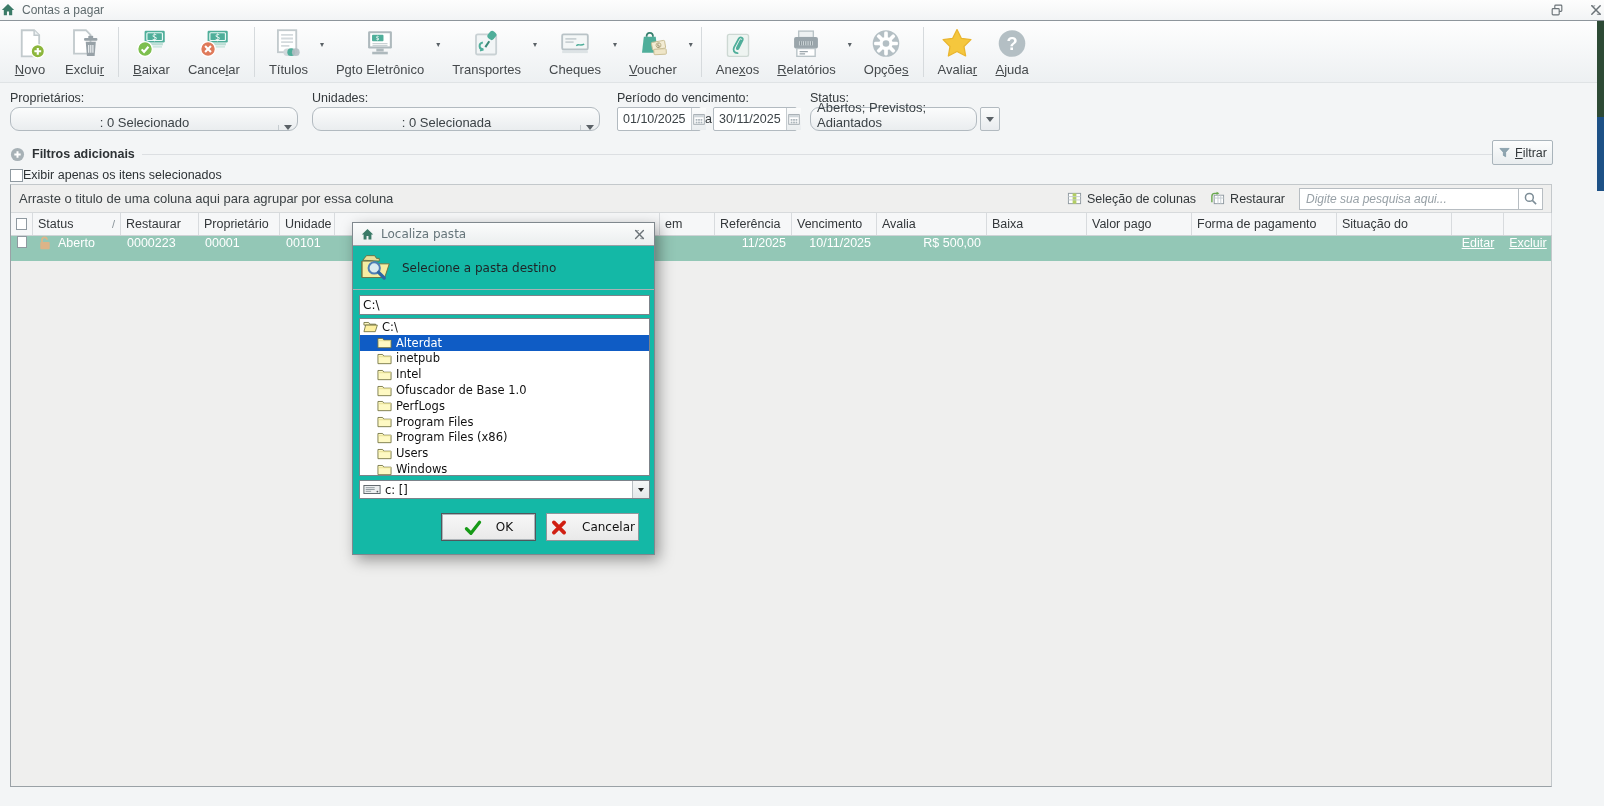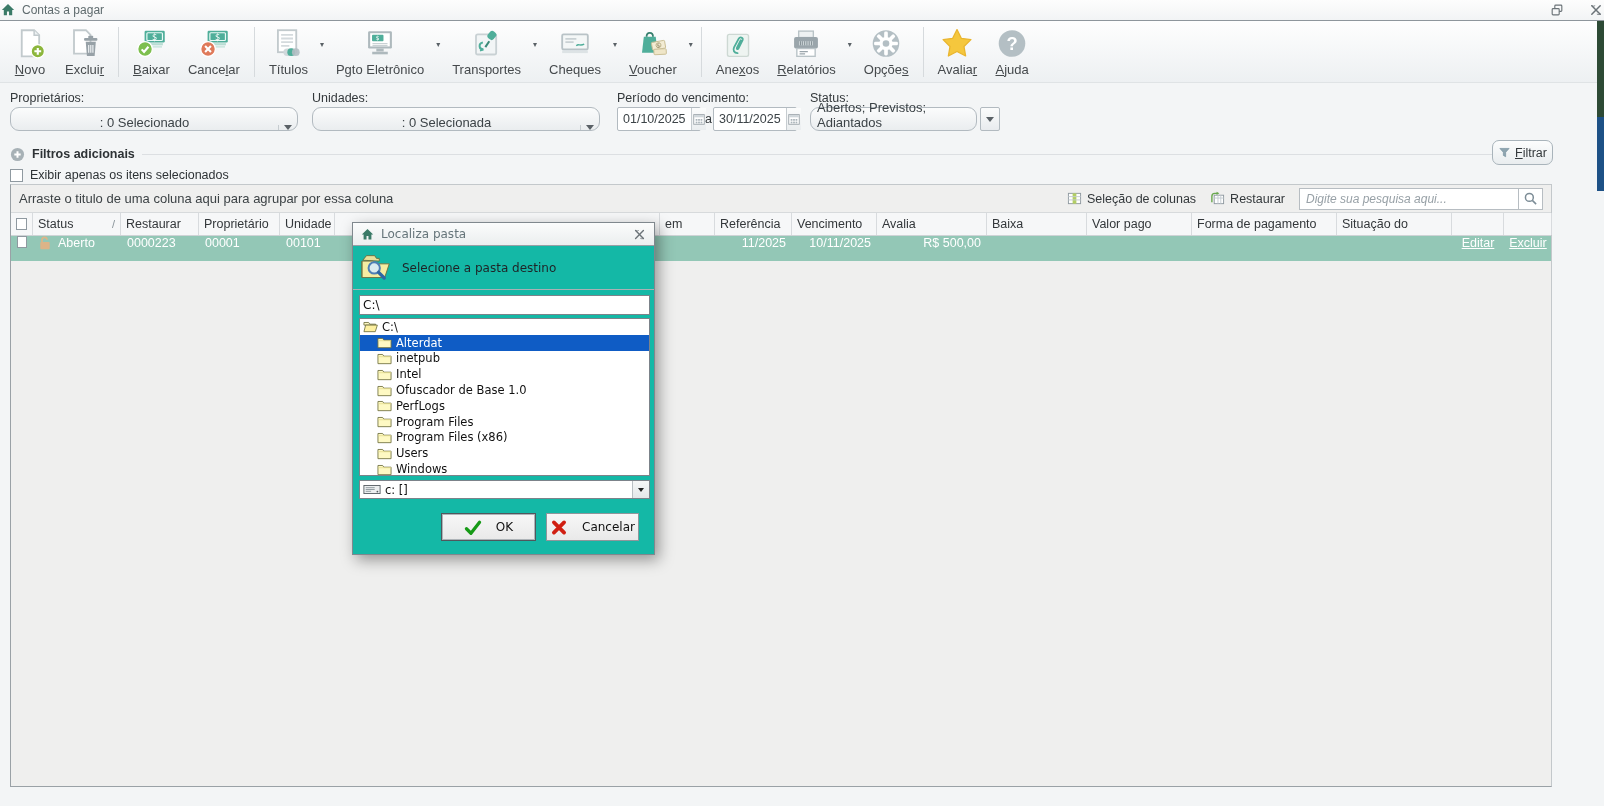--- a/index.html
+++ b/index.html
@@ -70,27 +70,27 @@
     background:linear-gradient(#fbfcfc,#e8ebee); display:flex; align-items:center; justify-content:center; cursor:pointer;
   }
 
   
   #adic-bar { position:absolute; left:10px; top:144px; right:60px; height:20px; display:flex; align-items:center; gap:7px; }
   #adic-bar .icn { width:15px; height:15px; cursor:pointer; }
   #adic-bar .cap { font-size:12.5px; font-weight:bold; color:#2d3235; white-space:nowrap; }
   #adic-bar .rule { flex:1; height:1px; background:#dcdfe2; }
   #btn-filtrar {
     position:absolute; left:1492px; top:140px; width:61px; height:25px;
-    border:1px solid #a9b4bb; border-radius:7px; background:linear-gradient(#fcfdfd,#e9edef);
+    border:1px solid #a9b4bb; border-radius:2px; background:linear-gradient(#fcfdfd,#e9edef);
     display:flex; align-items:center; justify-content:center; gap:4px;
     font-size:12.5px; color:#33383b; cursor:pointer;
   }
   #btn-filtrar .icn { width:13px; height:13px; }
 
-  #chk-row { position:absolute; left:10px; top:168px; display:flex; align-items:center; gap:7px; font-size:12.5px; color:#2d3235; }
+  #chk-row { position:absolute; left:10px; top:168px; display:flex; align-items:center; font-size:12.5px; color:#2d3235; }
   .checkbox { width:13px; height:13px; background:#fff; border:1px solid #8f99a0; cursor:pointer; }
 
   
   #strip-green { position:absolute; right:0; top:21px; width:7px; height:96px; background:#2d4a35; }
   #strip-blue  { position:absolute; right:0; top:117px; width:7px; height:74px; background:#1d5186; }
 
   
   #grid {
     position:absolute; left:10px; top:184px; width:1542px; height:603px;
     background:#efefee; border:1px solid #c3c8cb; border-left-color:#9aa1a6; border-bottom-color:#9aa1a6;

